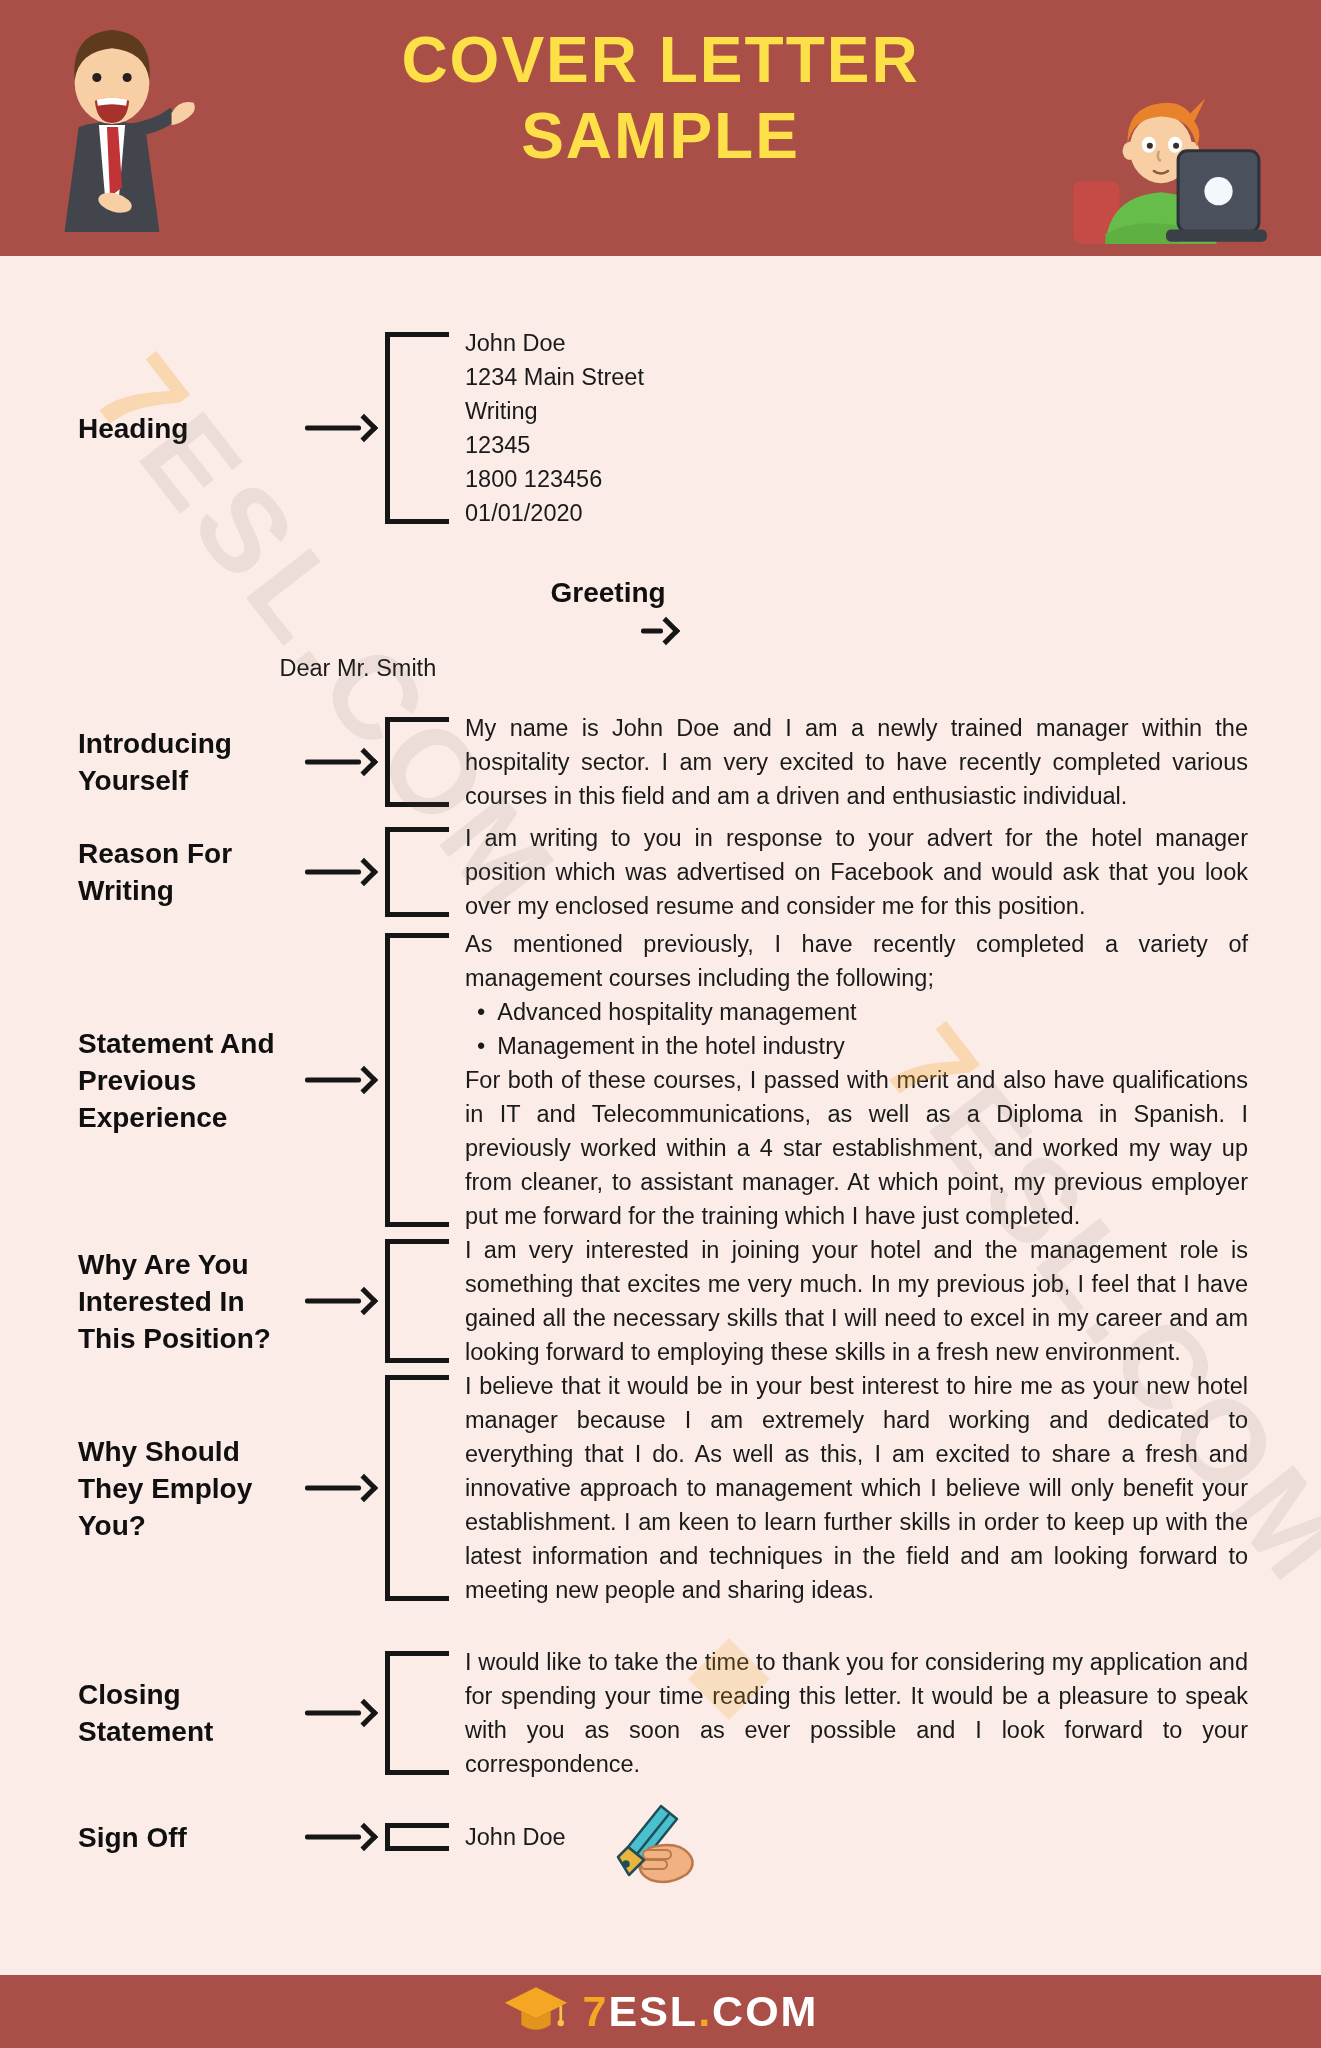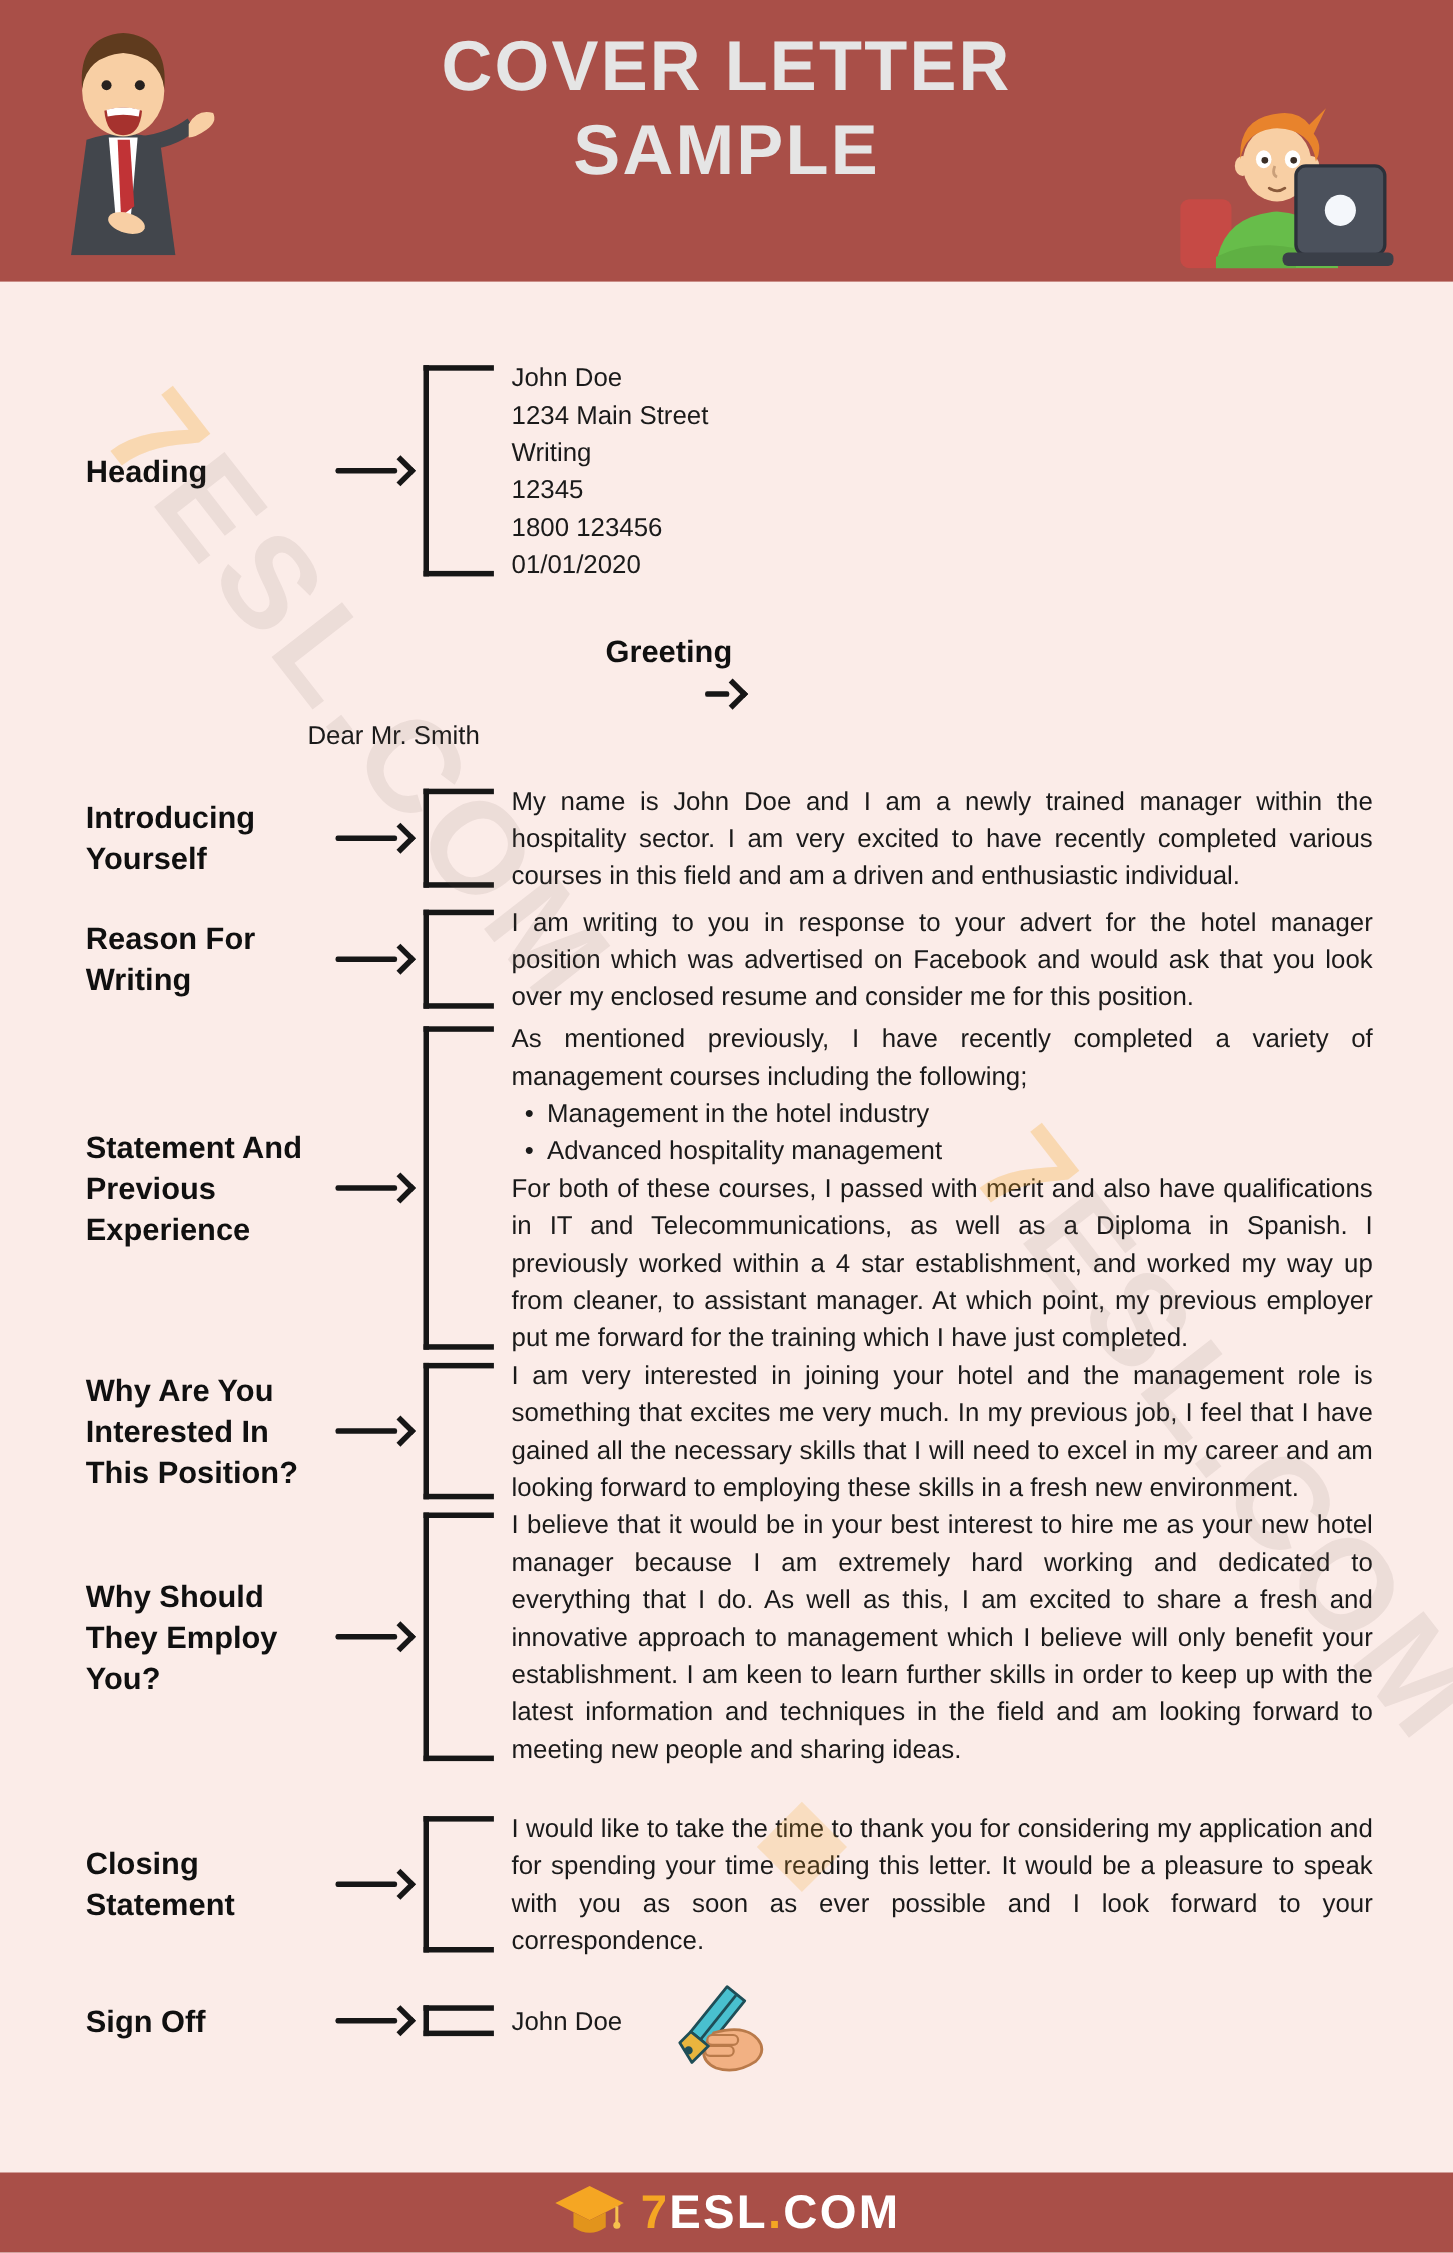--- a/index.html
+++ b/index.html
@@ -1,21 +1,21 @@
 <!DOCTYPE html>
 <html><head>
 <meta charset="utf-8">
 <style>
   html,body{margin:0;padding:0;background:#e8e8e8;}
   .page{position:relative;width:1321px;height:2048px;background:#fbece8;overflow:hidden;
         font-family:"Liberation Sans","DejaVu Sans",sans-serif;color:#161616;}
 
   
   .header{position:relative;width:100%;height:256px;background:#a94f48;}
-  .title{position:absolute;top:22px;left:0;width:100%;text-align:center;color:#e5e5e5;font-weight:800;letter-spacing:2px;}
+  .title{position:absolute;top:22px;left:0;width:100%;text-align:center;color:#fde047;font-weight:800;letter-spacing:2px;}
   .title-line{font-size:64px;line-height:76px;}
   .char-left{position:absolute;left:26px;top:18px;}
   .char-right{position:absolute;right:54px;top:92px;}
 
   
   .letter-body{position:relative;z-index:1;}
   .section{display:flex;align-items:center;width:100%;box-sizing:border-box;
            padding-left:78px;padding-right:73px;}
   .label{flex:none;width:225px;font-size:28px;line-height:37px;font-weight:bold;color:#101010;}
   .arrow{flex:1 1 auto;min-width:40px;position:relative;height:40px;margin-right:8px;}
@@ -144,22 +144,22 @@
       <div class="content">I am writing to you in response to your advert for the hotel manager position which was advertised on Facebook and would ask that you look over my enclosed resume and consider me for this position.</div>
     </section>
 
     <section class="section sec-education">
       <div class="label">Statement And Previous Experience</div>
       <div class="arrow"></div>
       <div class="bracket"></div>
       <div class="content">
         <p>As mentioned previously, I have recently completed a variety of management courses including the following;</p>
         <ul class="bullets">
+          <li>Advanced hospitality management</li>
           <li>Management in the hotel industry</li>
-          <li>Advanced hospitality management</li>
         </ul>
         <p>For both of these courses, I passed with merit and also have qualifications in IT and Telecommunications, as well as a Diploma in Spanish. I previously worked within a 4 star establishment, and worked my way up from cleaner, to assistant manager. At which point, my previous employer put me forward for the training which I have just completed.</p>
       </div>
     </section>
 
     <section class="section sec-interest">
       <div class="label">Why Are You Interested In This Position?</div>
       <div class="arrow"></div>
       <div class="bracket"></div>
       <div class="content">I am very interested in joining your hotel and the management role is something that excites me very much. In my previous job, I feel that I have gained all the necessary skills that I will need to excel in my career and am looking forward to employing these skills in a fresh new environment.</div>

